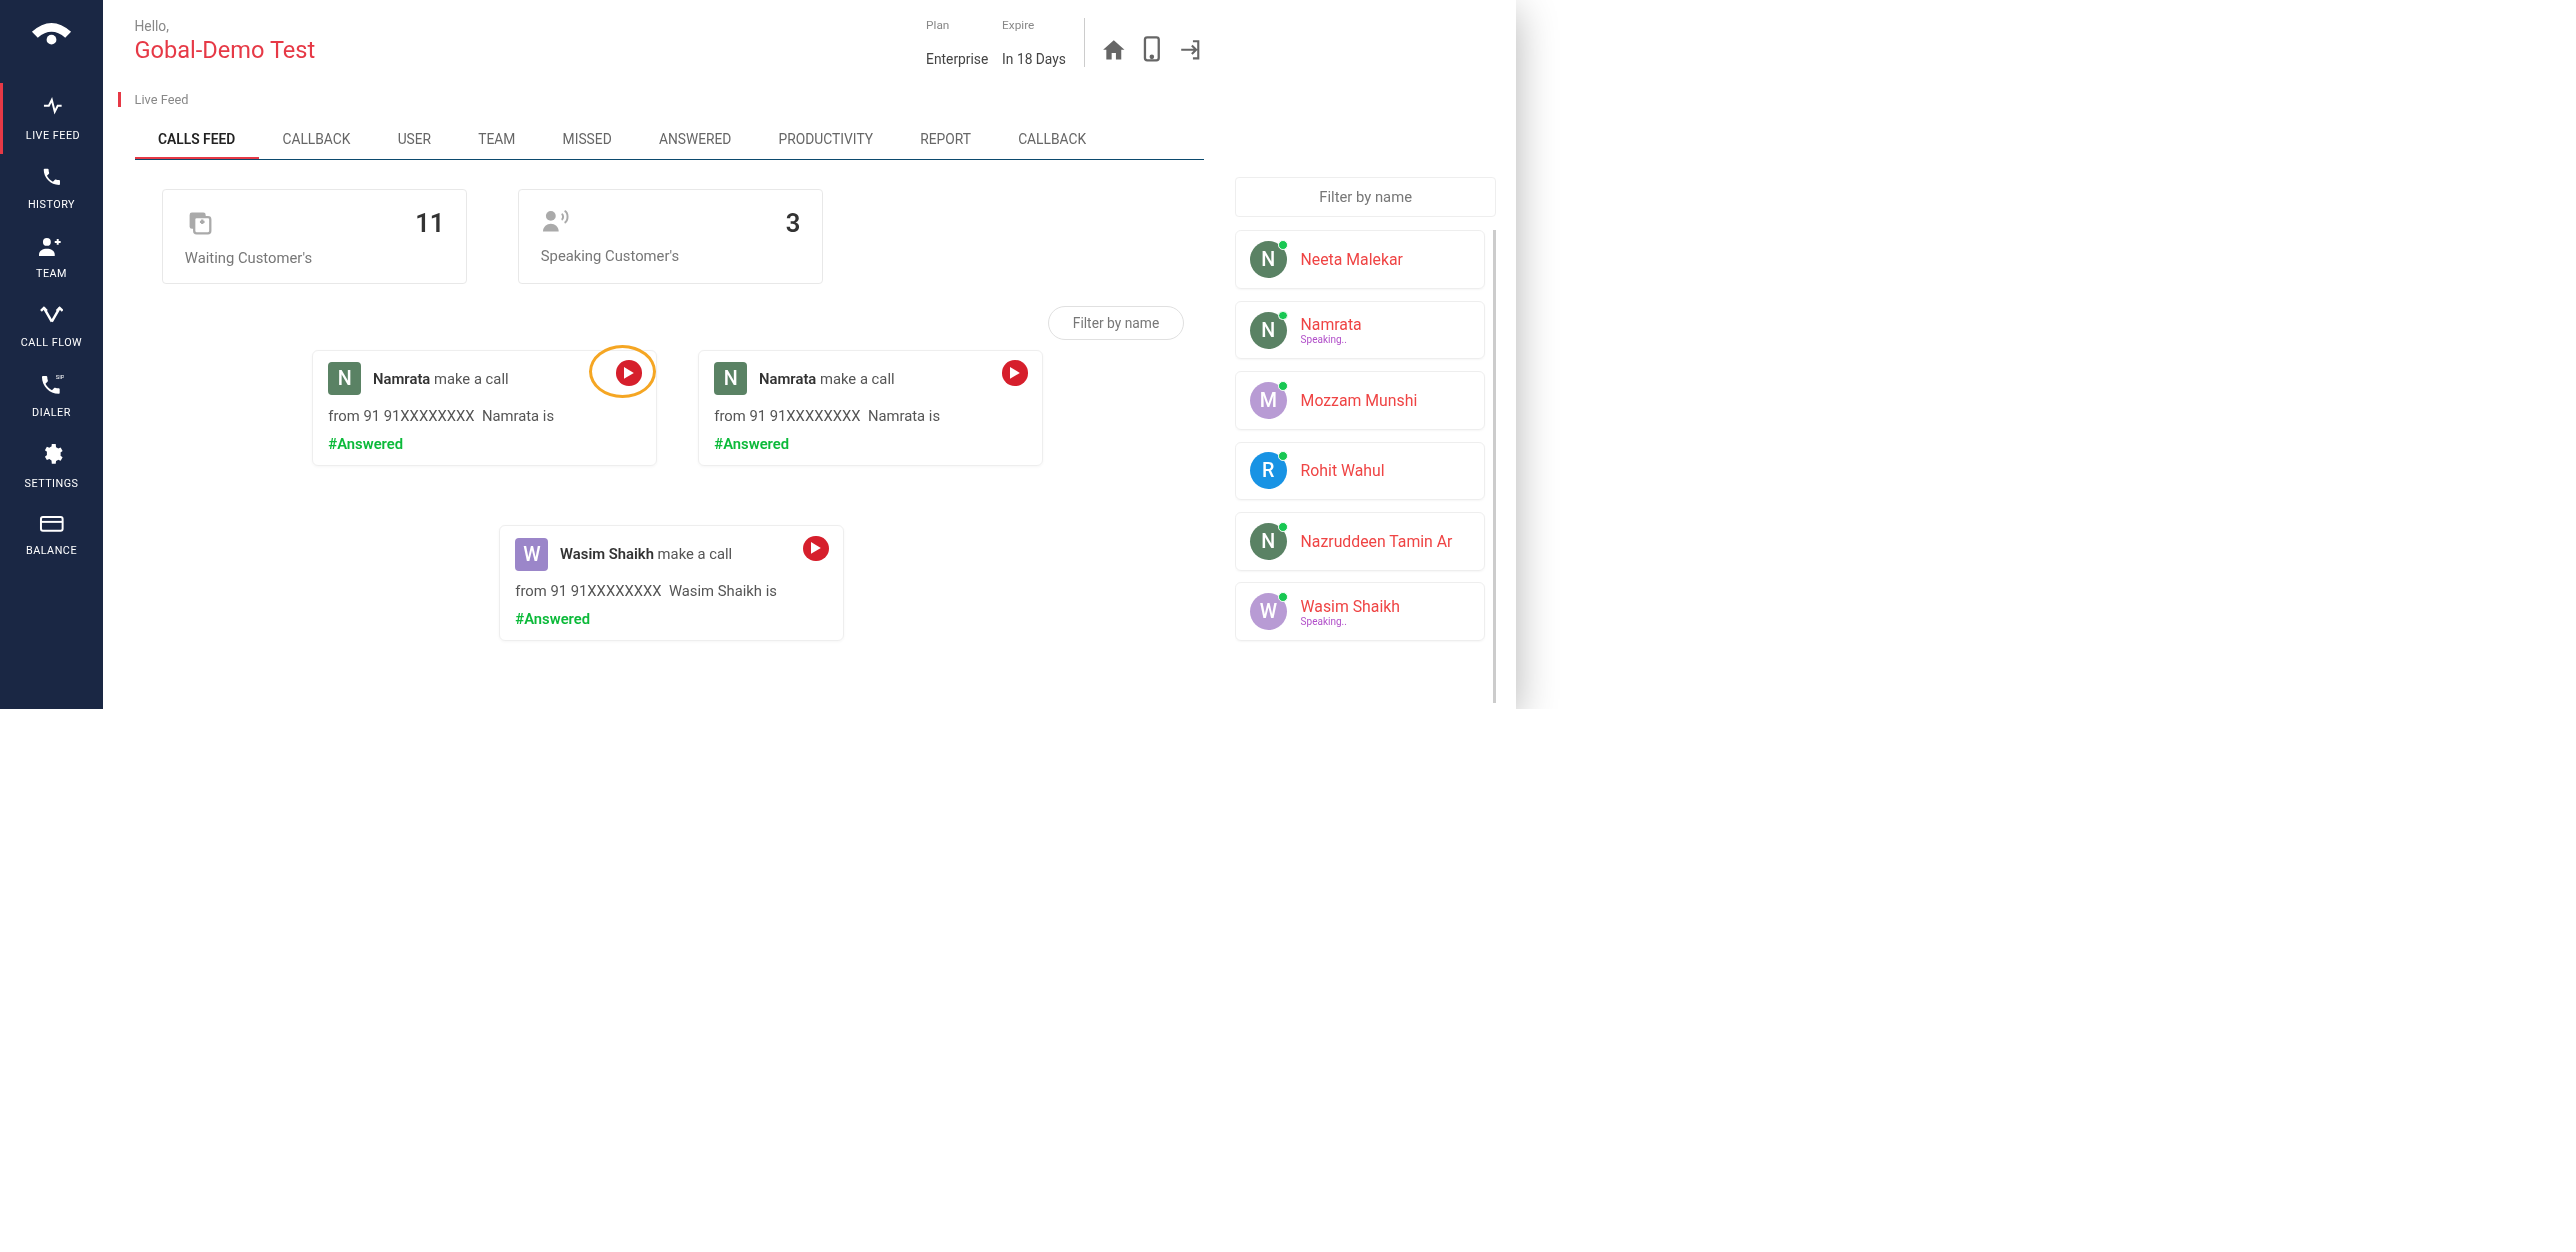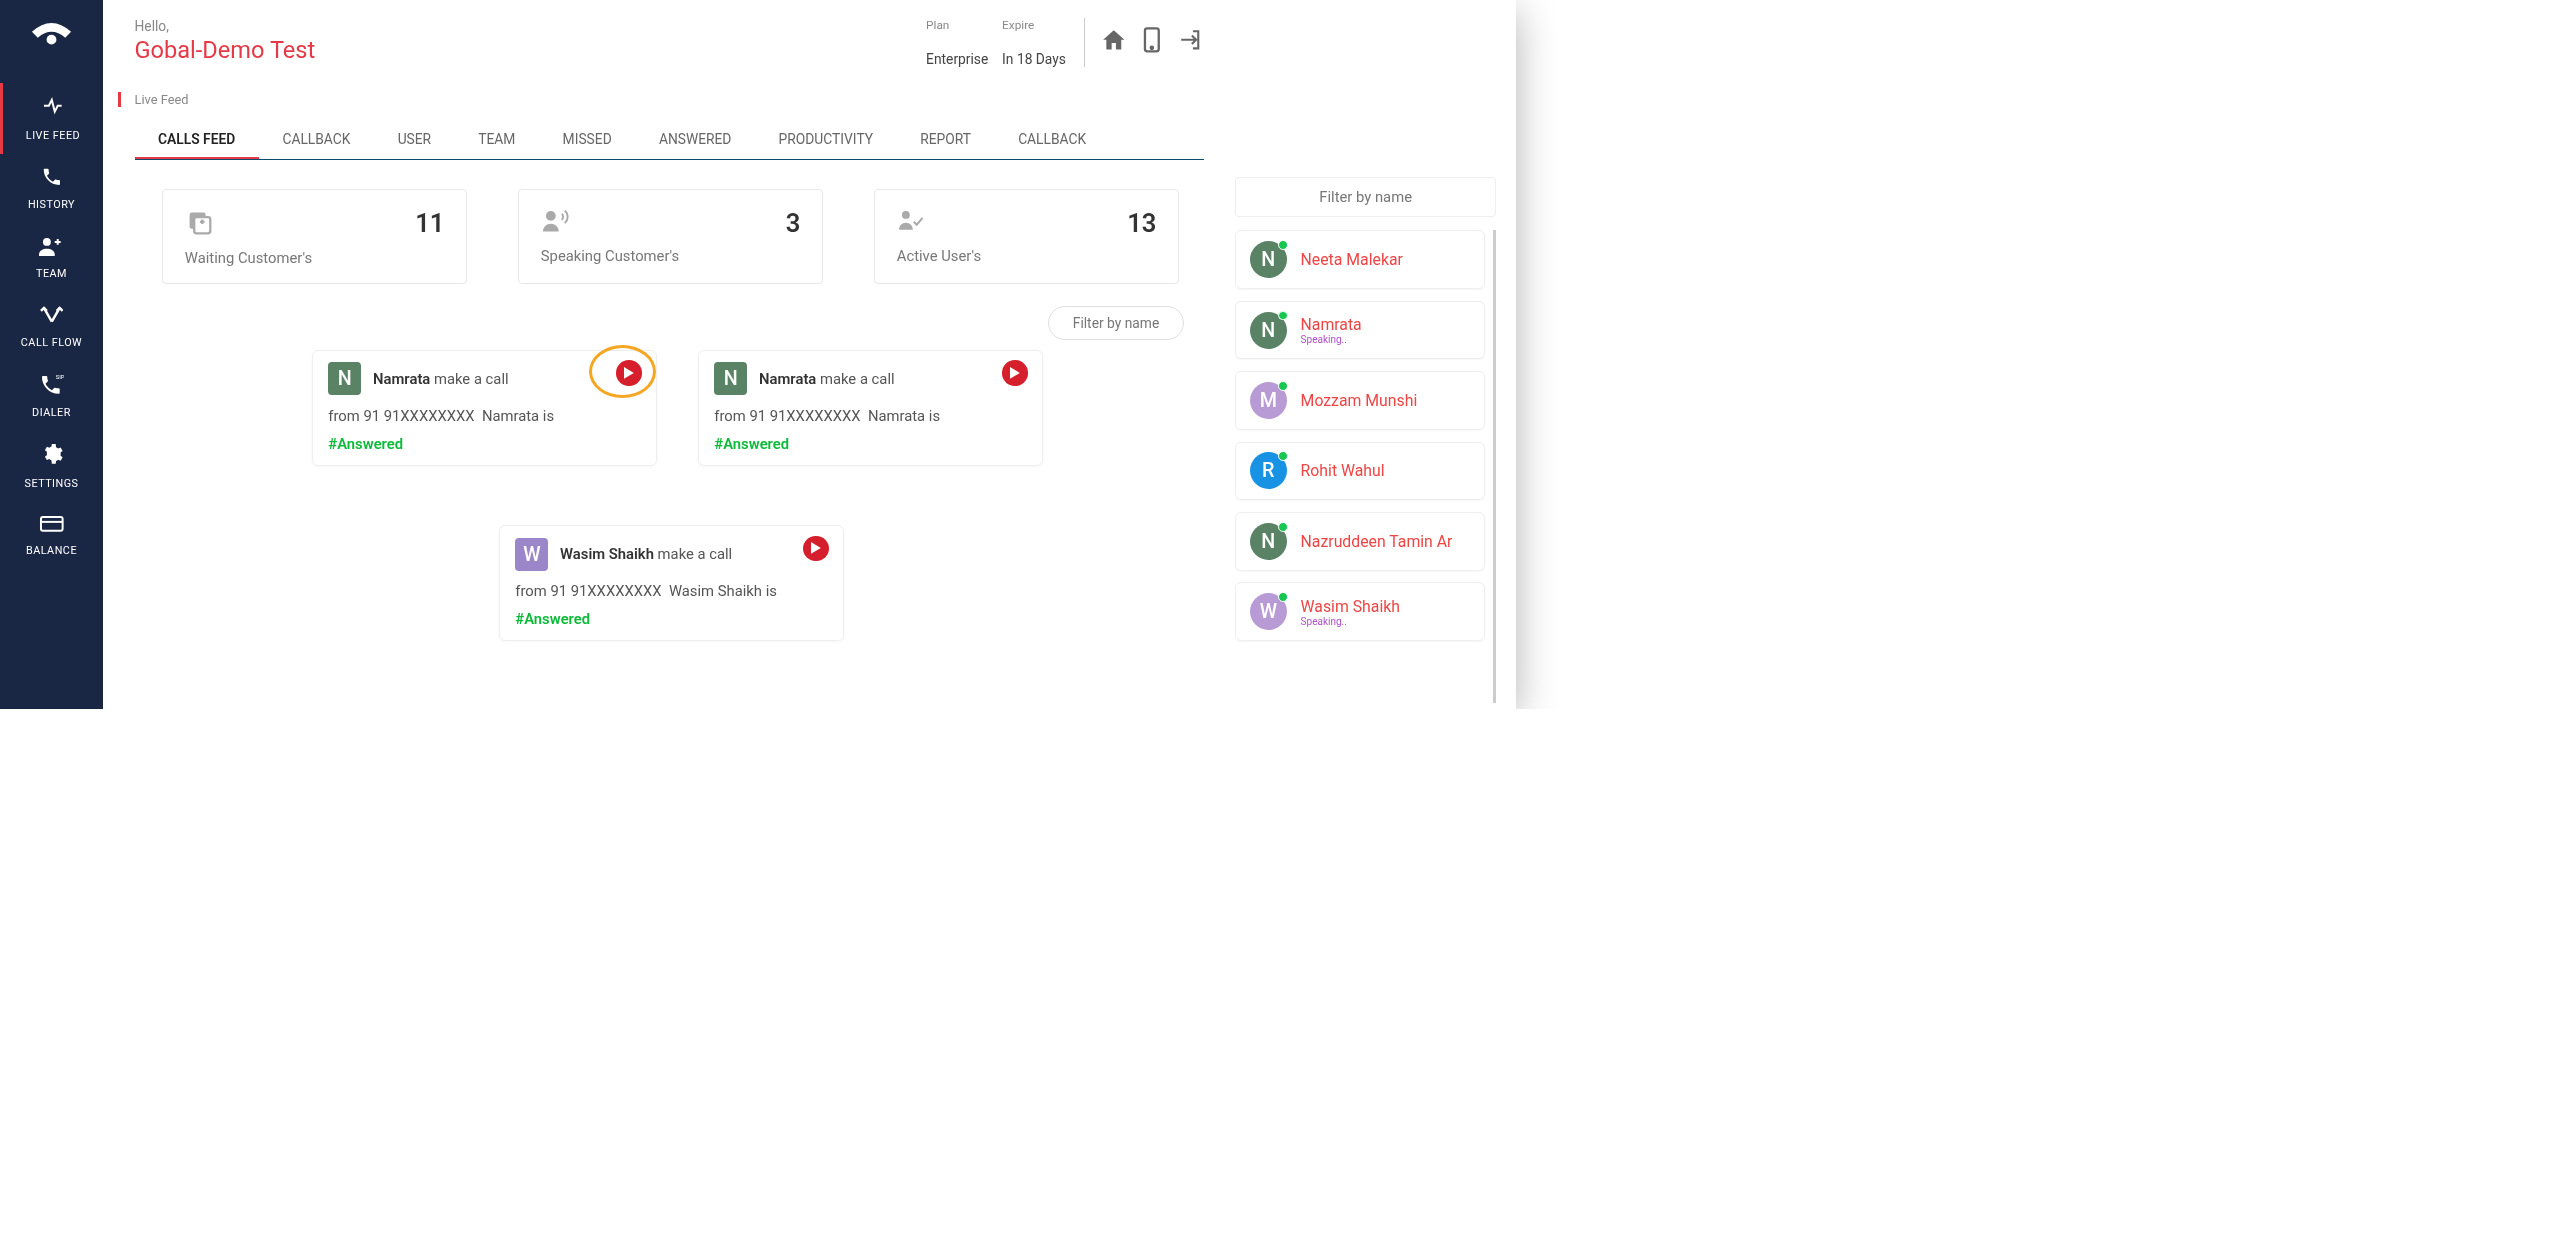--- a/index.html
+++ b/index.html
@@ -12,21 +12,21 @@
 .nav-item { display: flex; flex-direction: column; align-items: center; color: #fff; padding: 11.8px 0; cursor: pointer; width: 100%; }
 .nav-item.active { border-left: 3px solid #e63946; }
 .nav-item .icon { font-size: 21.7px; margin-bottom: 5.9px; }
 .nav-item .label { font-size: 10.8px; text-align: center; letter-spacing: 0.5px; }
 
 
 .main { flex: 1; display: flex; flex-direction: column; padding: 17.7px 31.5px; overflow: hidden; position: relative; }
 .header { display: flex; justify-content: space-between; align-items: flex-start; }
 .greeting-hello { color: #888; font-size: 13.8px; }
 .greeting-name { color: #e63946; font-size: 23.6px; margin-top: 2px; }
-.header-right { display: flex; align-items: center; gap: 16px; }
+.header-right { display: flex; align-items: flex-end; gap: 16px; }
 .plan-block { display: flex; gap: 13.8px; border-right: 1px solid #ccc; padding-right: 17.7px; }
 .plan-col { display: flex; flex-direction: column; }
 .plan-label { color: #888; font-size: 11.8px; }
 .plan-value { color: #444; font-size: 13.8px; margin-top: 19px; }
 .header-icon { color: #666; cursor: pointer; }
 
 
 .section-title { color: #888; font-size: 12.8px; margin-top: 25.6px; border-left: 3px solid #e63946; padding-left: 13.8px; margin-left: -16.7px; }
 .tabs { display: flex; gap: 0; border-bottom: 1px solid #0c4a6e; margin-top: 13.8px; }
 .tab { padding: 9.8px 23.6px; color: #666; font-size: 13.8px; cursor: pointer; white-space: nowrap; }
@@ -185,29 +185,20 @@
       </div>
       <div class="stat-card">
         <span class="stat-icon"><svg width="29.5" height="25.6" viewBox="0 0 30 26" fill="#aaa">
               <circle cx="10" cy="8" r="5"></circle>
               <path d="M2 24c0-5 4-8 8-8s8 3 8 8H2z"></path>
               <path d="M21 6c2 1 2 5 0 6M24 3c4 2 4 10 0 12" fill="none" stroke="#aaa" stroke-width="2"></path>
             </svg></span>
         <span class="stat-value">3</span>
         <div class="stat-label">Speaking Customer's</div>
       </div>
-      <div class="stat-card">
-        <span class="stat-icon"><svg width="27.6" height="25.6" viewBox="0 0 28 26" fill="#aaa">
-              <circle cx="9" cy="7" r="4"></circle>
-              <path d="M2 22c0-4 3-7 7-7s7 3 7 7H2z"></path>
-              <polyline points="17,14 20,17 26,10" fill="none" stroke="#aaa" stroke-width="2"></polyline>
-            </svg></span>
-        <span class="stat-value">13</span>
-        <div class="stat-label">Active User's</div>
-      </div>
     </div>
 
     <div class="filter-row">
       <div class="filter-pill">Filter by name</div>
     </div>
 
     <div class="feed">
       <div class="feed-row">
 
         <div class="feed-card">

